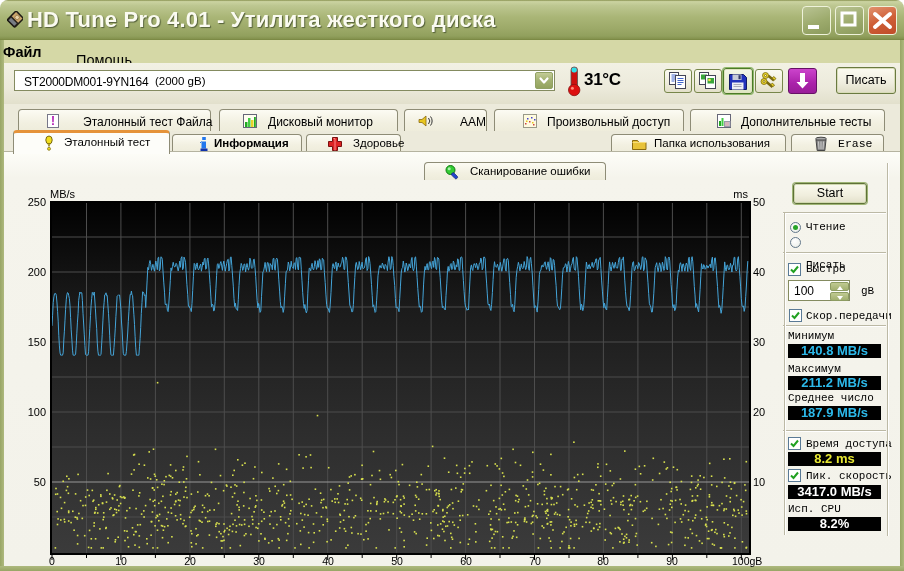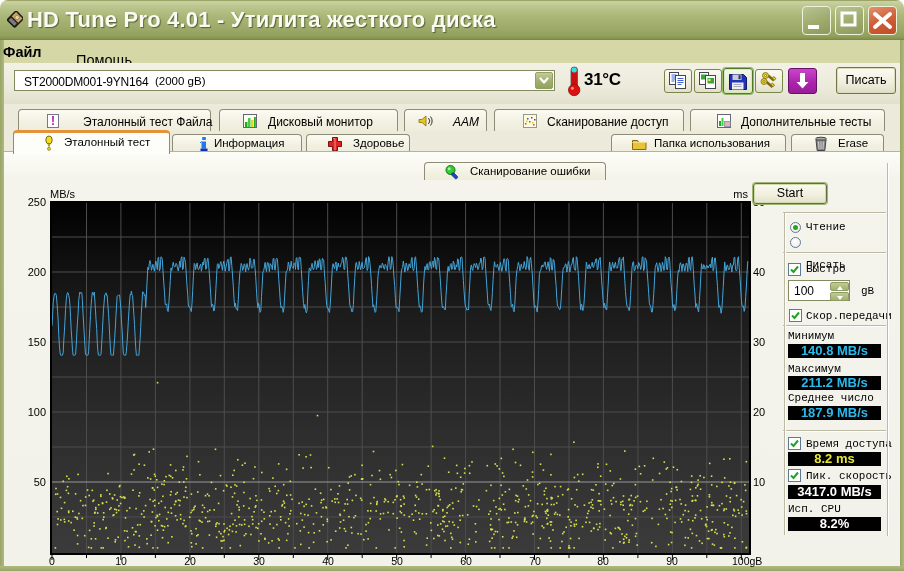--- a/index.html
+++ b/index.html
@@ -58,21 +58,21 @@
   border:1px solid #8e8c76; border-bottom:none; border-radius:4px 4px 0 0;
   background:#fdfdf9; border-top:3px solid #e5933a; font-size:12px; }
 #tab-sel .ic { position:absolute; top:2px; }
 #tab-sel .tx { position:absolute; top:3px; font-size:11.5px; }
 #pane-line { left:4px; top:151px; width:896px; height:1px; background:#b5b3a0; z-index:4; }
 
 
 .sep { position:absolute; height:2px; left:783px; width:103px;
   border-top:1px solid #bcb9a5; border-bottom:1px solid #fff; }
 .vline { position:absolute; width:2px; border-left:1px solid #bcb9a5; border-right:1px solid #fff; }
-#btn-start { left:753px; top:183px; width:74px; height:21px;
+#btn-start { left:793px; top:183px; width:74px; height:21px;
   border:1px solid #5f7138; border-radius:3px;
   background:linear-gradient(180deg,#fbfaef 0,#f0eedd 60%,#e3e0ca 100%);
   box-shadow:0 0 0 1px #9eb574, inset 0 0 0 1px #cfd8ae;
   font-size:12.5px; text-align:center; line-height:19px; }
 .ptext { position:absolute; font-size:11px; color:#000; white-space:nowrap;font-family:Liberation Mono, monospace; }
 .blackbox { position:absolute; left:788px; width:93px; height:14px; background:#000;
   font-size:13px; font-weight:bold; text-align:center; line-height:14px;
   font-family:"Liberation Sans", sans-serif; }
 .radio { position:absolute; width:11px; height:11px; border-radius:50%;
   border:1px solid #64798c; background:radial-gradient(circle at 40% 35%, #fff 0, #f2f4f0 60%, #d8ded2 100%); }
@@ -198,41 +198,41 @@
       <rect x="9" y="7" width="2.5" height="7" fill="#e8d22a"></rect>
       <rect x="12" y="4" width="1.8" height="10" fill="#22aa22"></rect>
     </svg>
     <div class="tx" style="left:48px;">Дисковый монитор</div>
   </div>
 <div class="tab trow1" style="left:404px;width:83px;">
     <svg class="ic" style="left:12px" width="16" height="16" viewBox="0 0 16 16">
       <path d="M2 6.5h3l4-3.5v10l-4-3.5H2z" fill="#e8c61e" stroke="#8a6a10" stroke-width="0.8"></path>
       <path d="M11.5 5a4.5 4.5 0 010 6M13.5 3.5a7 7 0 010 9" stroke="#333" fill="none"></path>
     </svg>
-    <div class="tx" style="left:48px;font-style:italic;">AAM</div>
+    <div class="tx" style="left:55px;">AAM</div>
   </div>
 <div class="tab trow1" style="left:494px;width:190px;">
     <svg class="ic" style="left:27px" width="16" height="16" viewBox="0 0 16 16">
       <rect x="1.5" y="1.5" width="13" height="13" fill="#fffbe0" stroke="#998"></rect>
       <g fill="#cc4444">
         <rect x="3" y="10" width="1.5" height="1.5"></rect>
         <rect x="7" y="8" width="1.5" height="1.5"></rect>
         <rect x="11" y="11" width="1.5" height="1.5"></rect>
       </g>
       <g fill="#4444cc">
         <rect x="5" y="5" width="1.5" height="1.5"></rect>
         <rect x="9" y="4" width="1.5" height="1.5"></rect>
         <rect x="12" y="6" width="1.5" height="1.5"></rect>
       </g>
       <g fill="#e8c61e">
         <rect x="4" y="7.5" width="1.5" height="1.5"></rect>
         <rect x="10" y="9" width="1.5" height="1.5"></rect>
       </g>
     </svg>
-    <div class="tx" style="left:52px;">Сканирование доступ</div>
+    <div class="tx" style="left:52px;">Произвольный доступ</div>
   </div>
 <div class="tab trow1" style="left:690px;width:195px;">
     <svg class="ic" style="left:25px" width="16" height="16" viewBox="0 0 16 16">
       <rect x="1.5" y="1.5" width="13" height="13" fill="#fff" stroke="#667"></rect>
       <rect x="3" y="8" width="2" height="5" fill="#22aa22"></rect>
       <rect x="5.5" y="5" width="2" height="8" fill="#44cc44"></rect>
       <rect x="8.5" y="8.5" width="5.5" height="5" fill="#dde0ea" stroke="#99a"></rect>
       <g fill="#cc3333">
         <rect x="9.5" y="9.5" width="1" height="1"></rect>
         <rect x="11.5" y="9.5" width="1" height="1"></rect>
@@ -242,23 +242,23 @@
     </svg>
     <div class="tx" style="left:50px;">Дополнительные тесты</div>
   </div>
 <div class="tab trow2" style="left:172px;width:130px;">
     <svg class="ic" style="left:23px" width="16" height="16" viewBox="0 0 16 16">
       <rect x="6.2" y="1" width="3.6" height="3" fill="#2277ee"></rect>
       <path d="M5.5 5.5h4.5v7h-4.5z" fill="#2277ee"></path>
       <rect x="4.5" y="12.5" width="7" height="2.5" fill="#1133aa"></rect>
       <path d="M5.5 5.5l-1.5 1.5" stroke="#2277ee"></path>
     </svg>
-    <div class="tx" style="left:41px;">Информация</div>
-  </div>
-<div class="tab trow2" style="left:306px;width:104px;">
+    <div class="tx" style="left:41px;font-weight:bold;">Информация</div>
+  </div>
+<div class="tab trow2" style="left:306px;width:95px;">
     <svg class="ic" style="left:20px" width="16" height="16" viewBox="0 0 16 16">
       <path d="M5.5 1.5h5v4h4v5h-4v4h-5v-4h-4v-5h4z" fill="#dd2222" stroke="#7a1010" stroke-width="1"></path>
       <path d="M6.5 2.5h1.5v12" stroke="#ff8a8a" fill="none"></path>
     </svg>
     <div class="tx" style="left:46px;">Здоровье</div>
   </div>
 <div class="tab trow2" style="left:424px;width:182px;margin-top:28px;">
     <svg class="ic" style="left:19px" width="16" height="16" viewBox="0 0 16 16">
       <circle cx="6.5" cy="6" r="4.5" fill="#33cc33" stroke="#117a11" stroke-width="1"></circle>
       <circle cx="5.2" cy="4.8" r="1.5" fill="#aaf0aa"></circle>
@@ -266,21 +266,21 @@
     </svg>
     <div class="tx" style="left:45px;">Сканирование ошибки</div>
   </div>
 <div class="tab trow2" style="left:611px;width:175px;">
     <svg class="ic" style="left:19px" width="16" height="16" viewBox="0 0 16 16">
       <path d="M1.5 4.5h5l1.5 2h7v7h-13.5z" fill="#e8c33a" stroke="#8a6a10"></path>
       <path d="M1.5 6.5h13.5" stroke="#f6dc7a"></path>
     </svg>
     <div class="tx" style="left:42px;">Папка использования</div>
   </div>
-<div class="tab trow2" style="left:791px;width:93px;">
+<div class="tab trow2" style="left:791px;width:93px;font-family:Liberation Mono, monospace;">
     <svg class="ic" style="left:21px" width="16" height="16" viewBox="0 0 16 16">
       <ellipse cx="8" cy="3" rx="5.5" ry="1.8" fill="#aaa" stroke="#444"></ellipse>
       <path d="M3 4l1.2 10.5h7.6L13 4z" fill="#888" stroke="#444"></path>
       <path d="M5.5 5.5l.5 7.5M8 5.5v7.5M10.5 5.5l-.5 7.5" stroke="#ccc" stroke-width="1"></path>
     </svg>
     <div class="tx" style="left:46px;">Erase</div>
   </div>
 <div class="abs" id="tab-sel">
     <svg class="ic" style="left:27px" width="16" height="16" viewBox="0 0 16 16">
       <ellipse cx="8" cy="5" rx="3.2" ry="4" fill="#f2de1e" stroke="#7a6a10"></ellipse>

